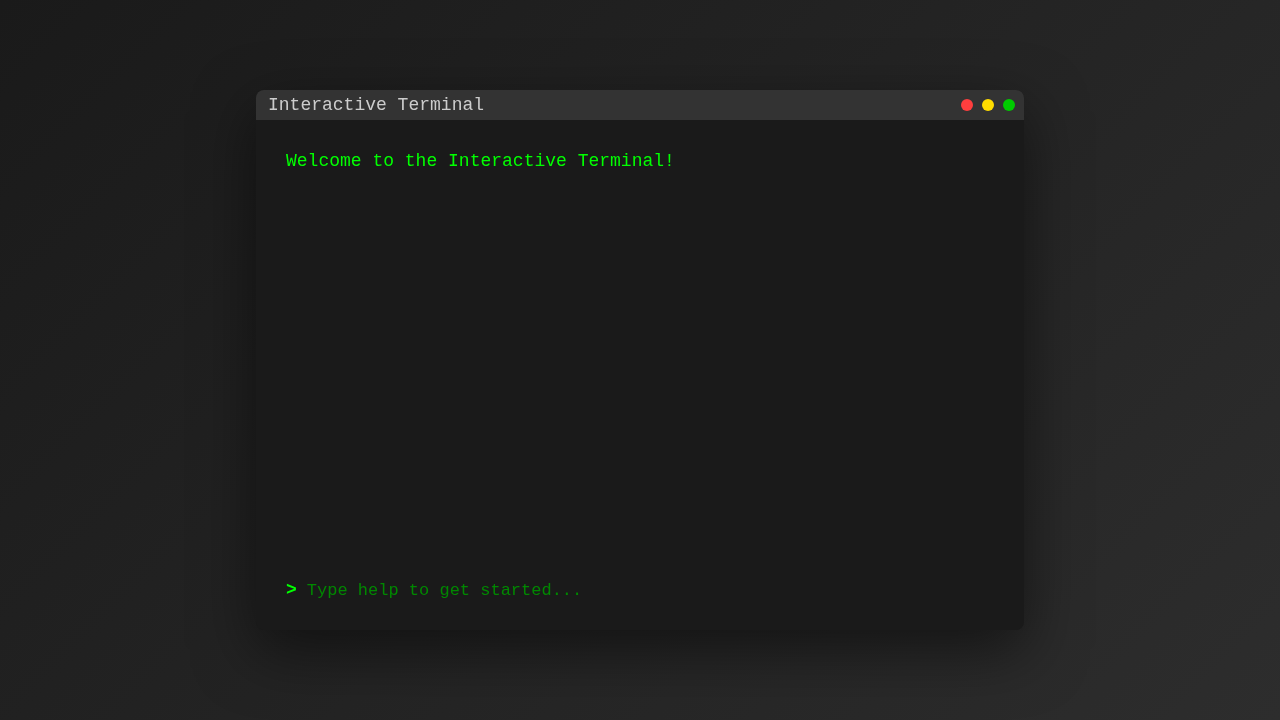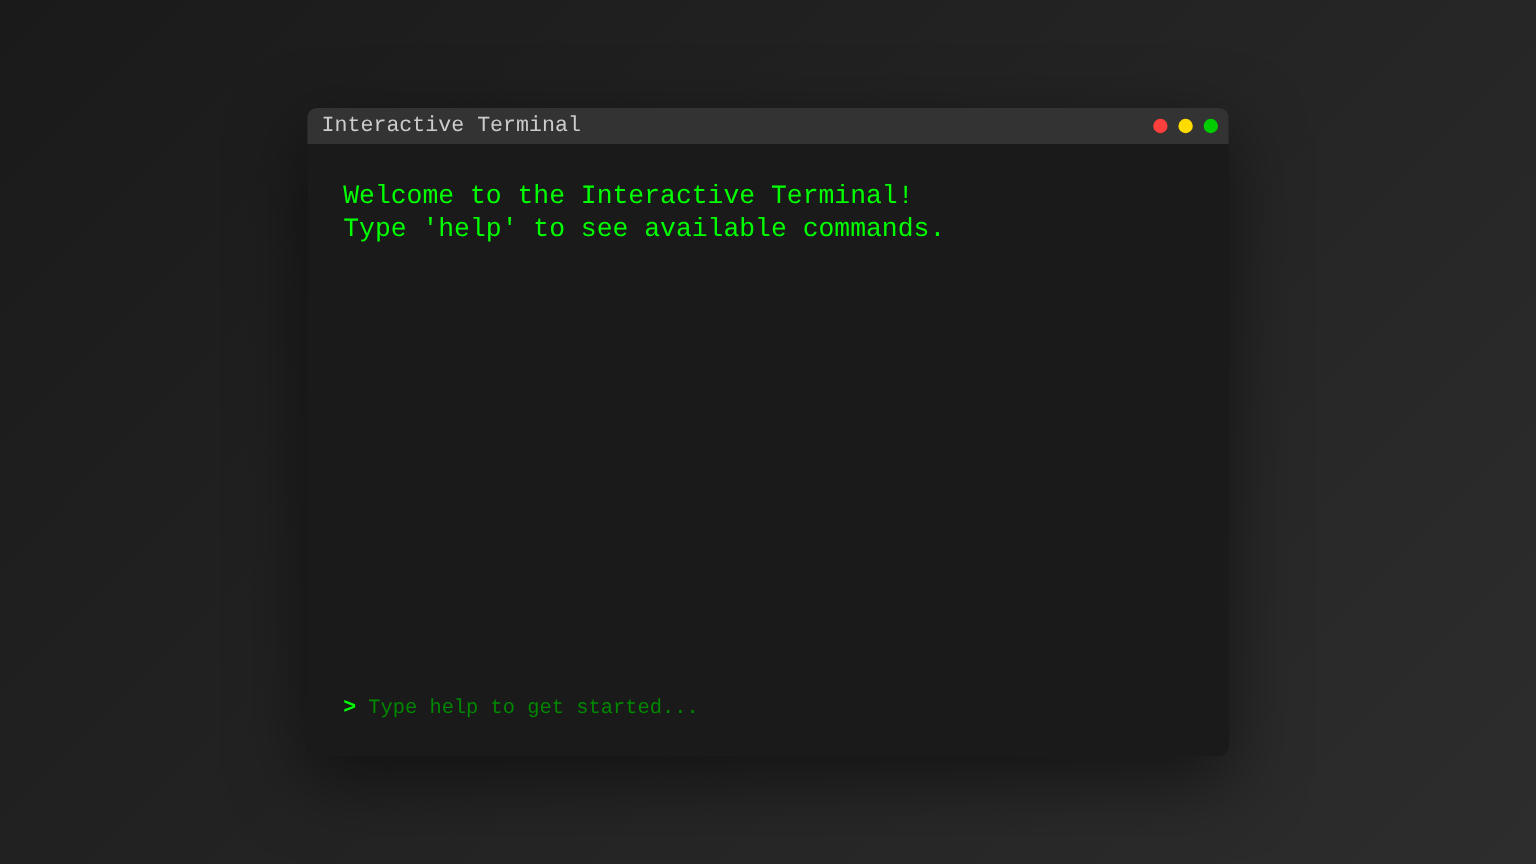--- a/index.html
+++ b/index.html
@@ -54,21 +54,21 @@
       border-radius: 50%;
     }
     .red { background-color: #ff3e3e; }
     .yellow { background-color: #ffdc00; }
     .green { background-color: #00cc00; }
     .terminal-body {
       flex: 1;
       padding: 30px;
       overflow-y: auto;
       color: #00ff00;
-      font-size: 22px;
+      font-size: 18px;
       font-family: 'Courier New', monospace;
       line-height: 1.25;
       display: flex;
       flex-direction: column;
     }
     .welcome-line {
       color: #00ff00;
     }
     .input-row {
       display: flex;
@@ -102,19 +102,18 @@
   <div class="terminal-header">
     <span class="terminal-title">Interactive Terminal</span>
     <div class="traffic-lights">
       <div class="traffic-light red"></div>
       <div class="traffic-light yellow"></div>
       <div class="traffic-light green"></div>
     </div>
   </div>
   <div class="terminal-body">
     <div class="welcome-line">Welcome to the Interactive Terminal!</div>
-    <div class="welcome-line">Type 'help' to see available commands.</div>
   </div>
   <div class="input-row">
     <span class="prompt">&gt;</span>
     <input type="text" class="command-input" placeholder="Type help to get started..." style="">
   </div>
 </div>
 
 </body></html>

